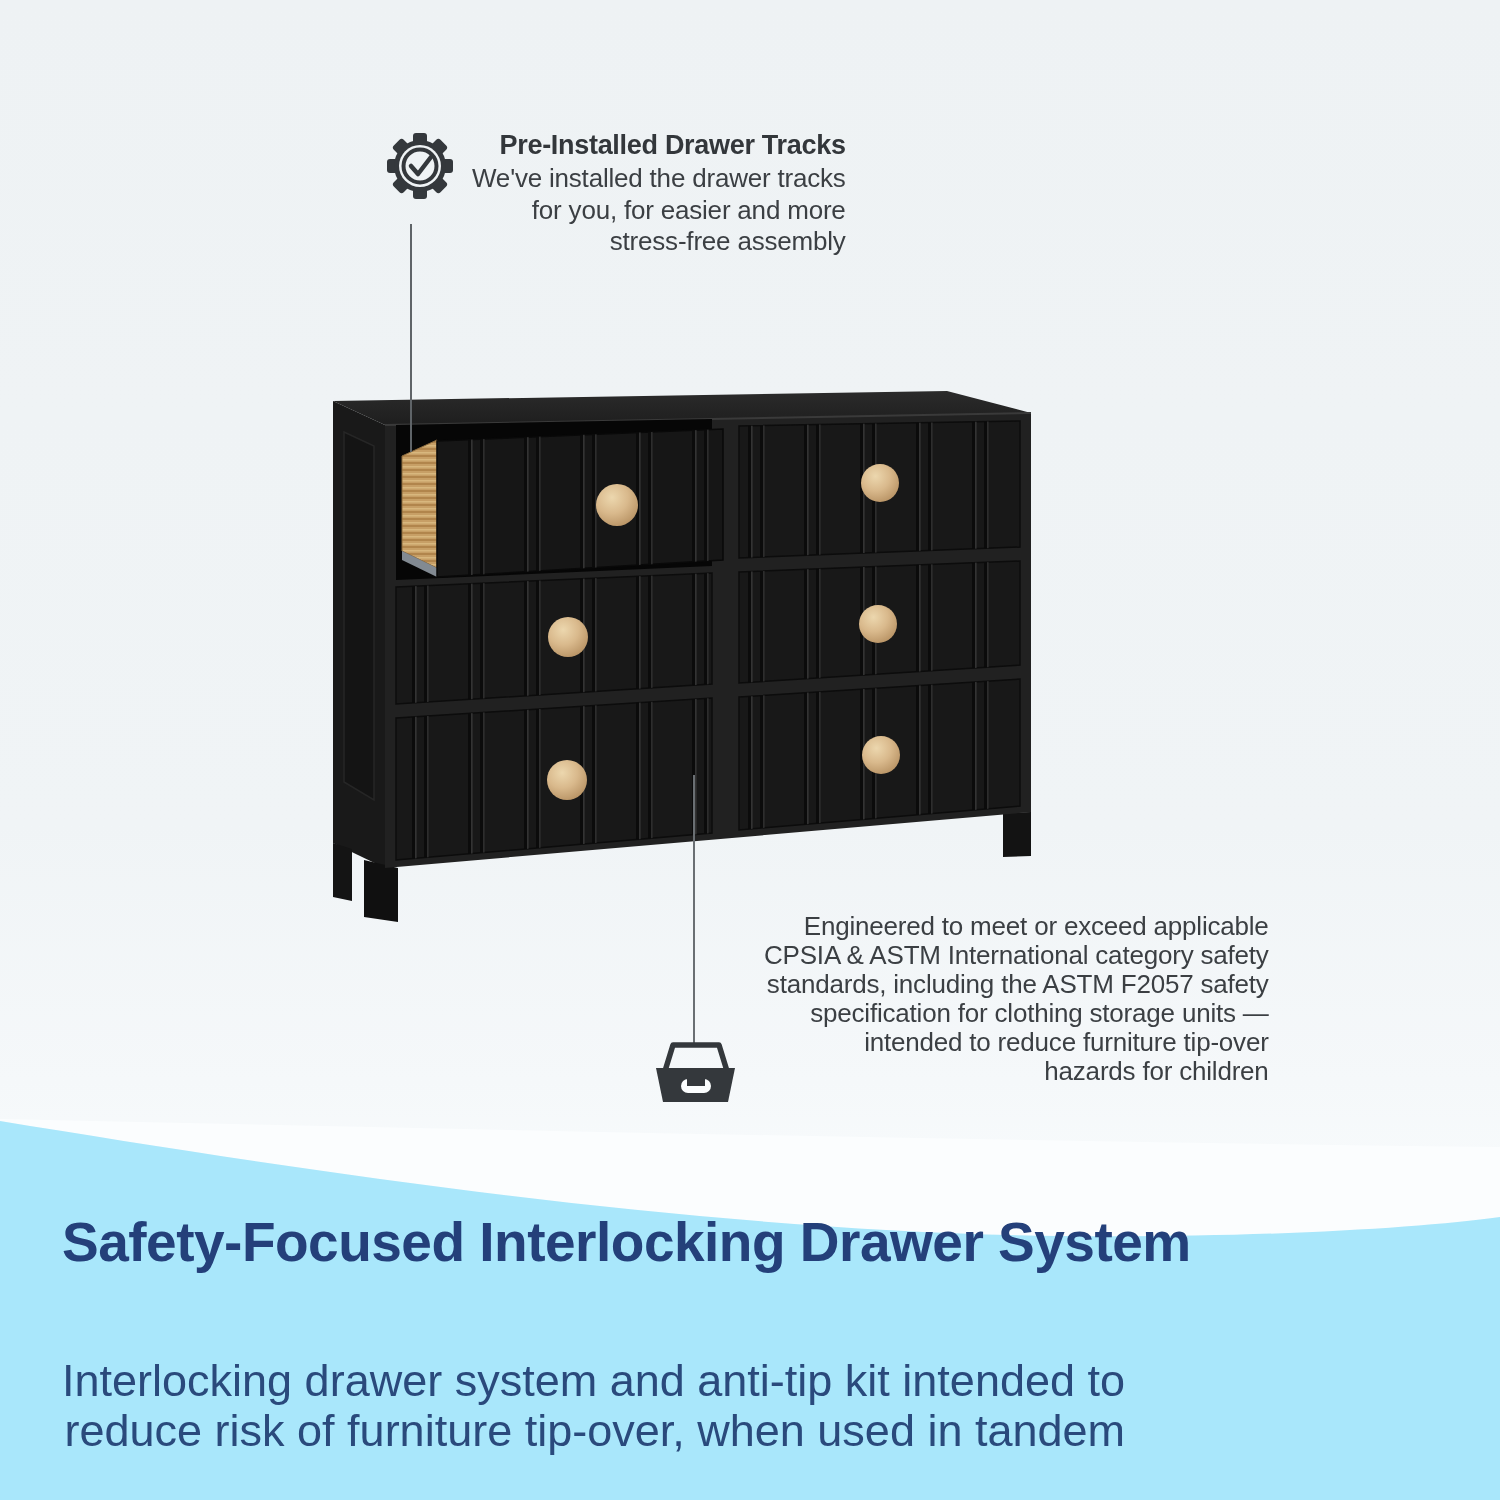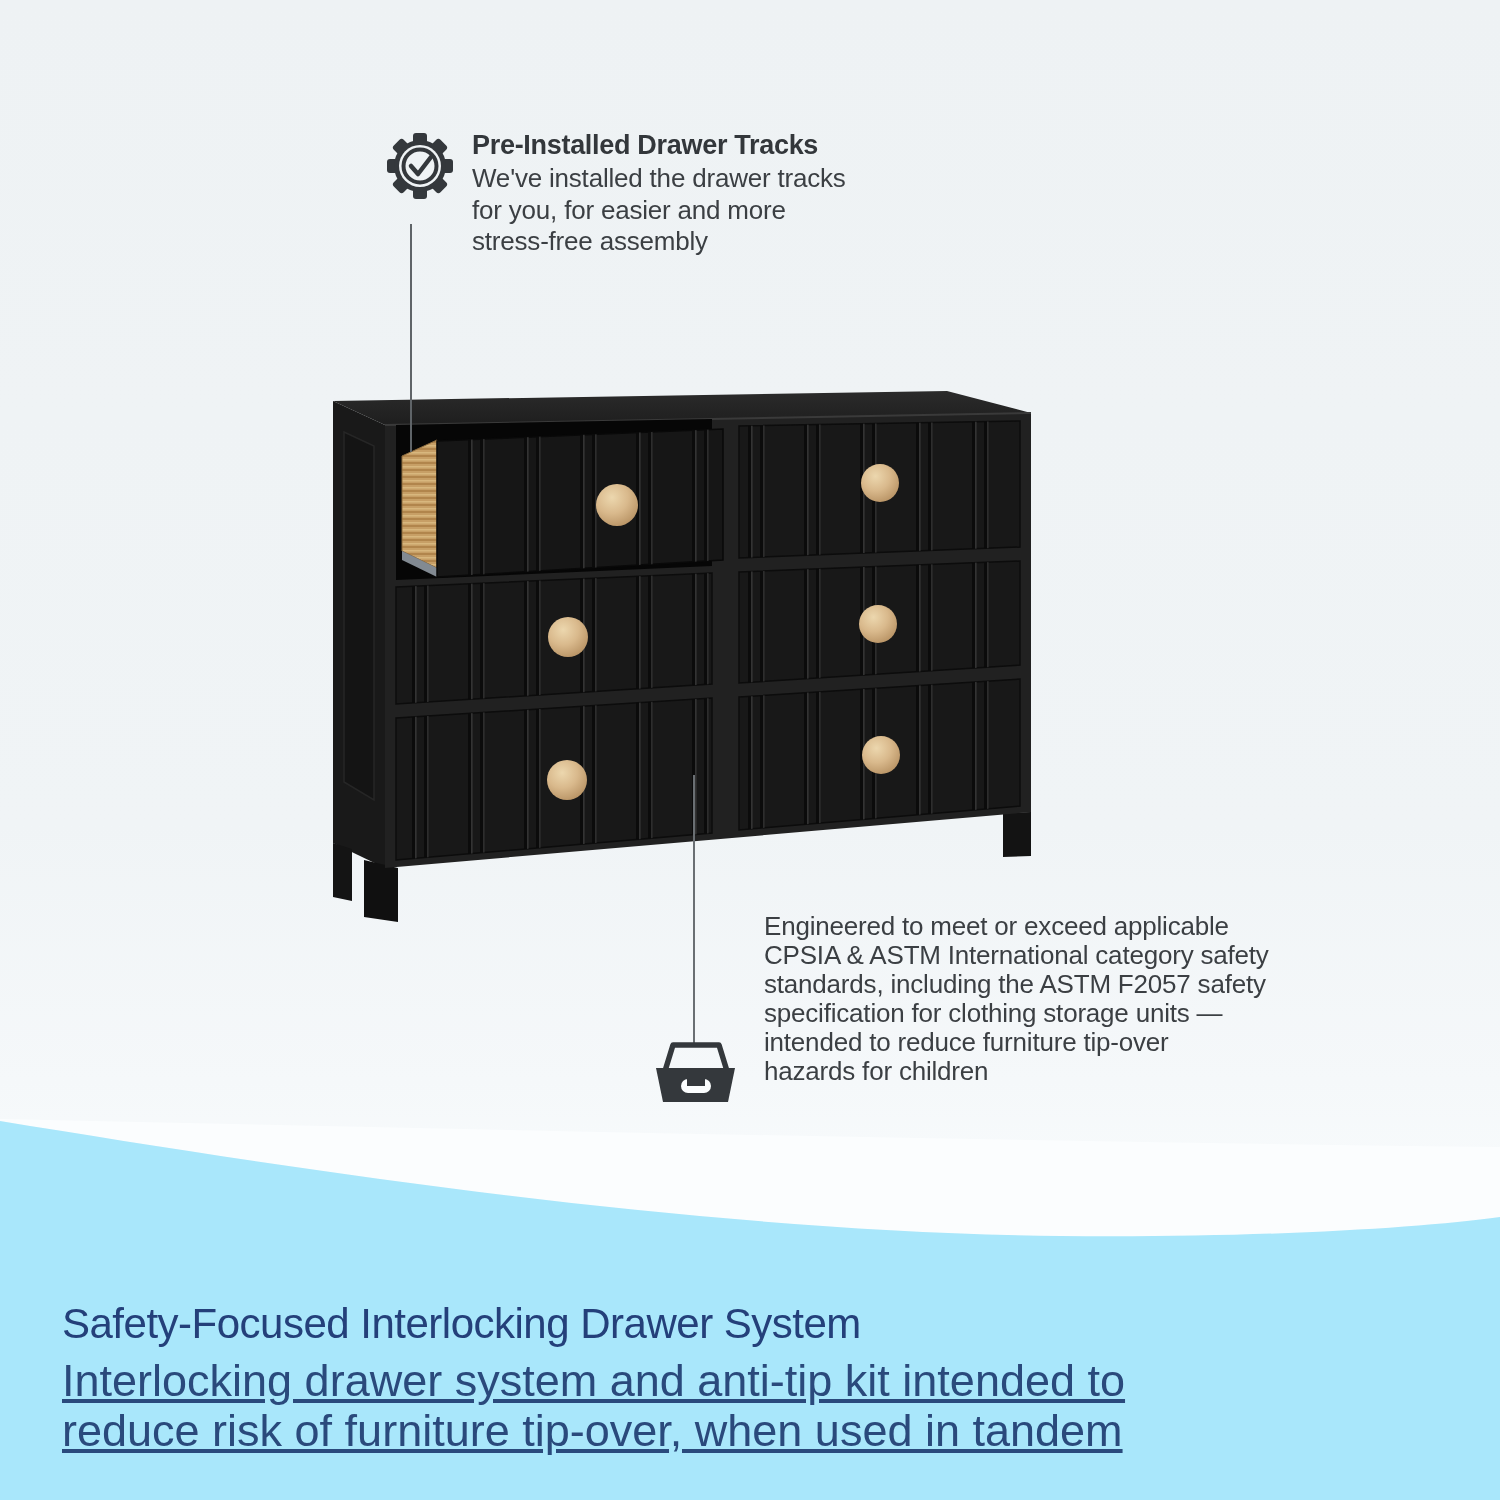--- a/index.html
+++ b/index.html
@@ -1,35 +1,36 @@
 <!DOCTYPE html>
 <html><head>
 <meta charset="utf-8">
 <style>
   html,body{margin:0;padding:0;}
   body{font-family:"Liberation Sans", sans-serif;}
   .canvas{
     position:relative; width:1500px; height:1500px; overflow:hidden;
     background:linear-gradient(180deg,#eef2f4 0%,#f0f4f6 55%,#f5f8fa 72%,#f8fbfc 80%);
+    text-align:right;
   }
   .scene{position:absolute;left:0;top:0;}
   .callout{position:absolute; color:#34383c;}
   .c-title{font-weight:bold; font-size:27px; line-height:30px; letter-spacing:-0.3px; color:#33373b; white-space:pre-line;}
   .c-body{font-size:26px; color:#3b3f43; letter-spacing:-0.2px; white-space:pre-line;}
   #callout-tracks{left:472px; top:130px;}
   #callout-tracks .c-body{line-height:31.5px; margin-top:3px;}
   #callout-interlock{left:764px; top:901px;}
   #callout-interlock .c-body{line-height:29px; margin-top:11px;}
   .f-headline{
-    position:absolute; left:62px; top:1300px;
-    font-size:42px; font-weight:normal; letter-spacing:-0.5px; color:#24407a;
+    position:absolute; left:62px; top:1210px;
+    font-size:55px; font-weight:bold; letter-spacing:-0.5px; color:#24407a;
   }
   .f-subtext{
     position:absolute; left:62px; top:1356px;
-    font-size:45px; line-height:50px; color:#2a4a7c; white-space:pre-line;text-decoration:underline;
+    font-size:45px; line-height:50px; color:#2a4a7c; white-space:pre-line;
   }
 </style>
 </head>
 <body>
 
 <div class="canvas">
 
   <svg class="scene" width="1500" height="1500" viewBox="0 0 1500 1500" aria-hidden="true">
     <defs>
       <radialGradient id="knobG" cx="0.38" cy="0.32" r="0.85">

